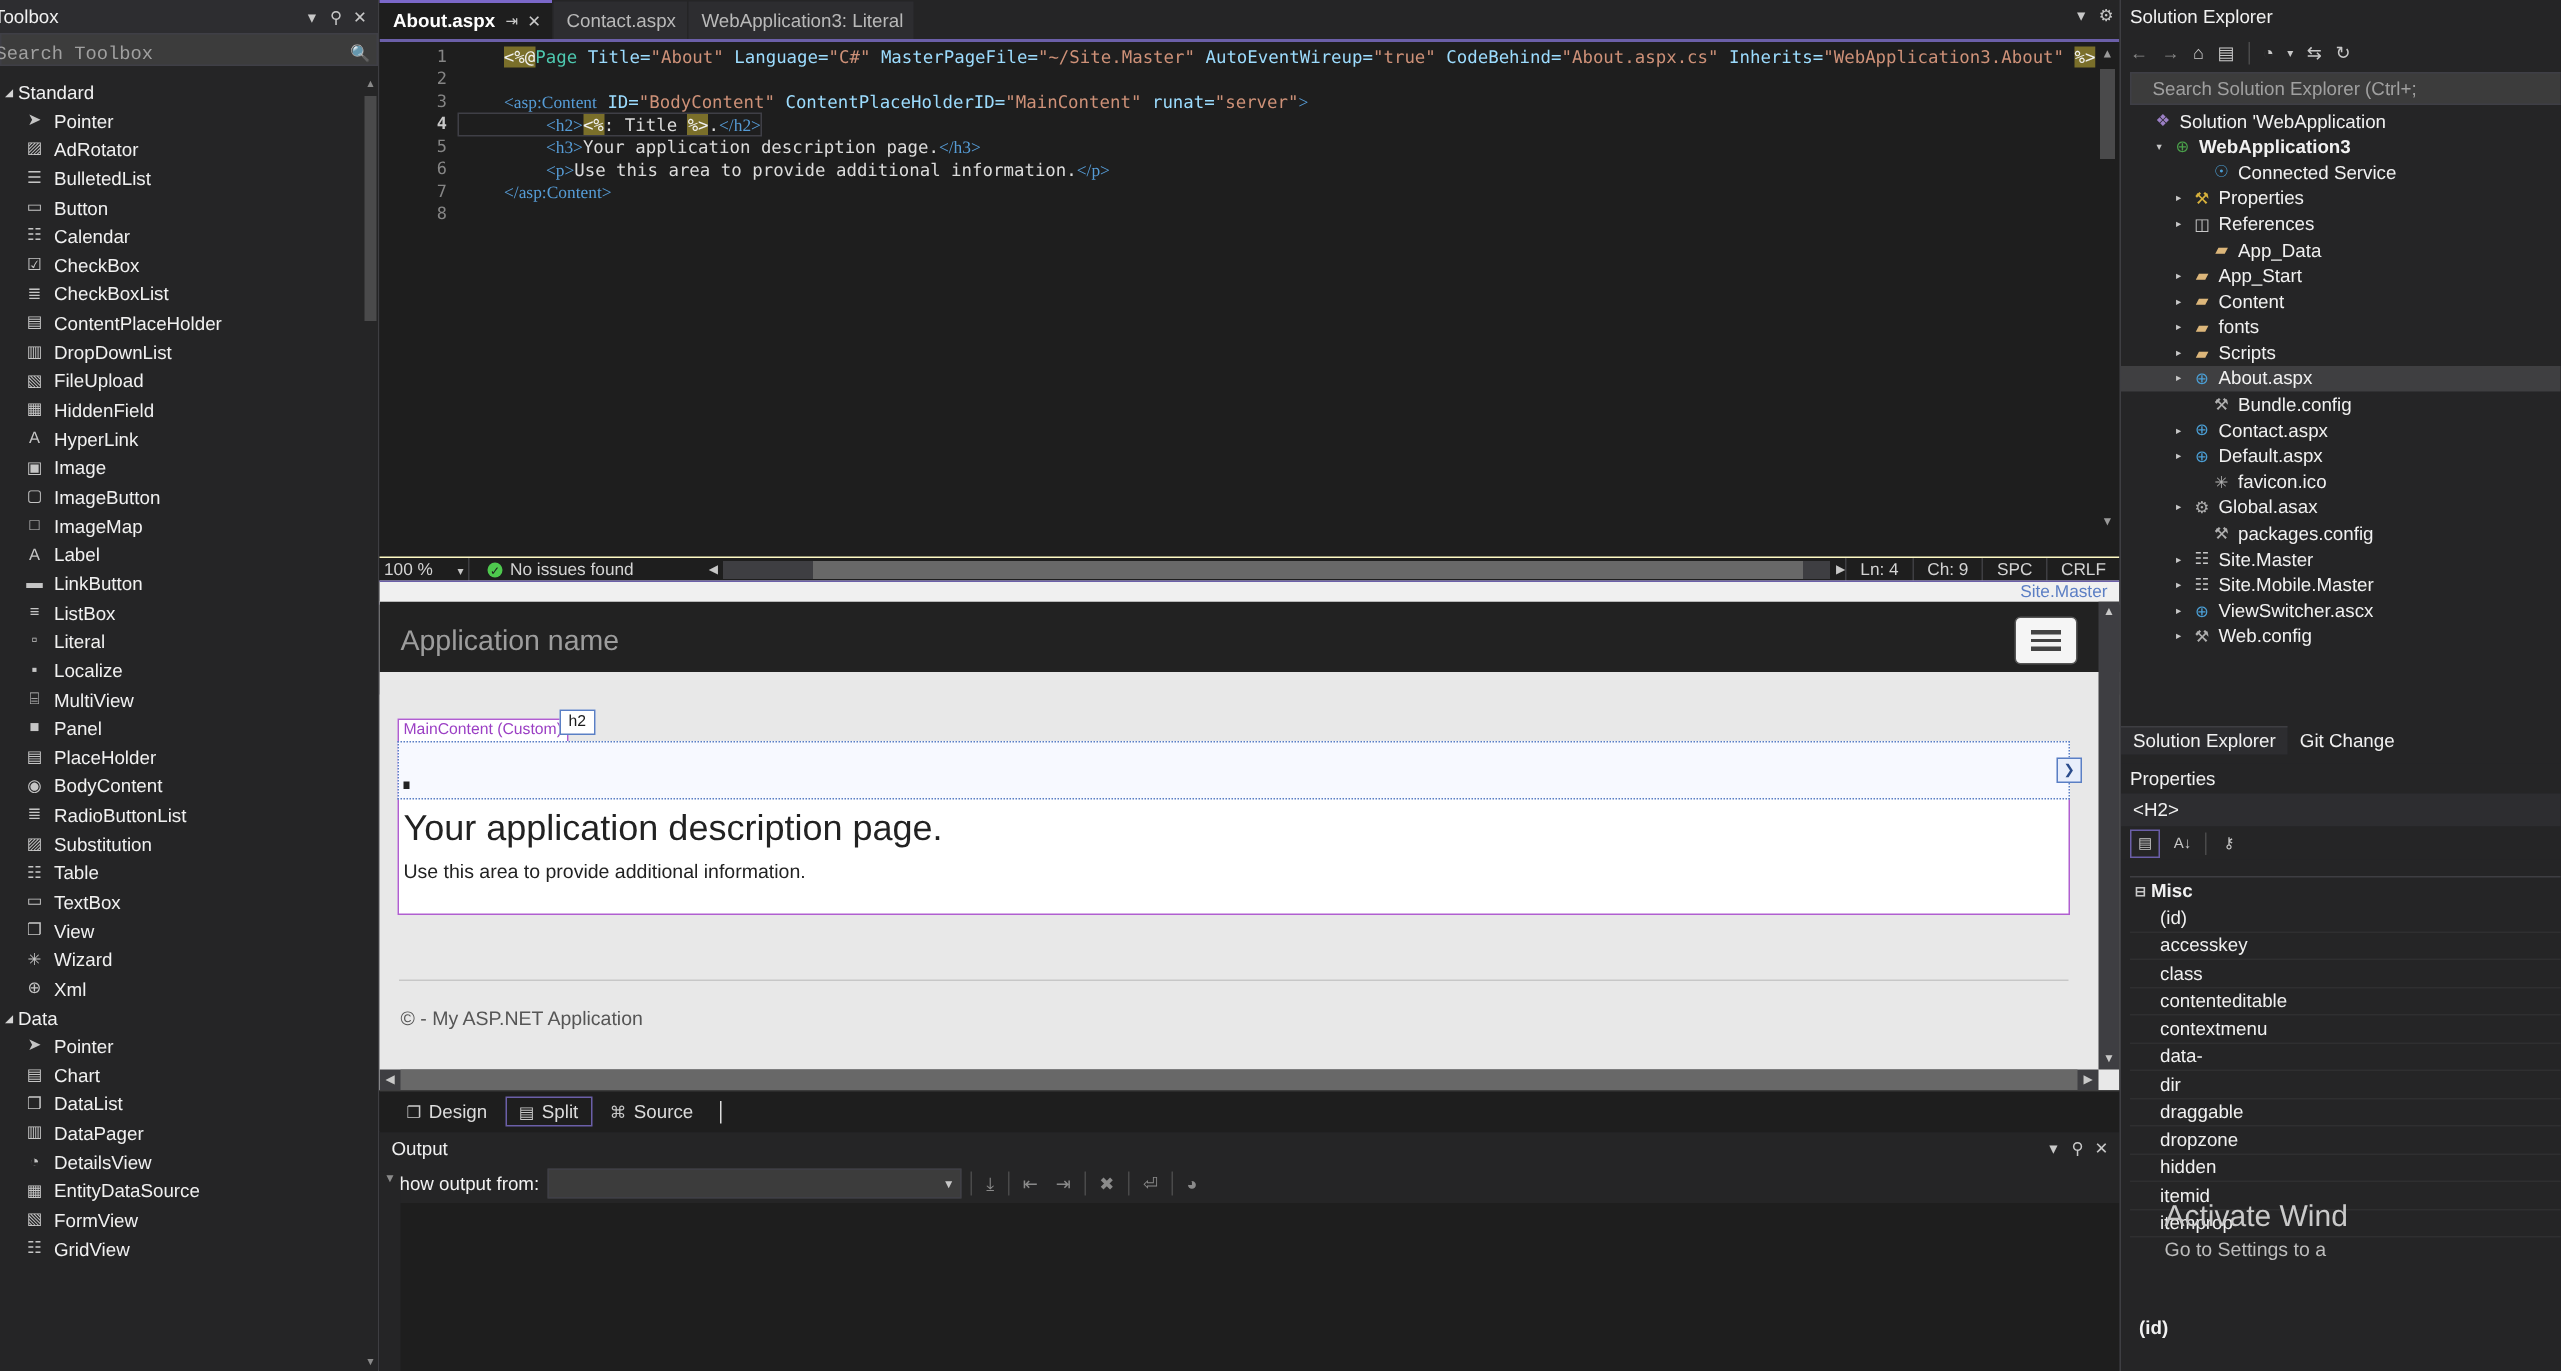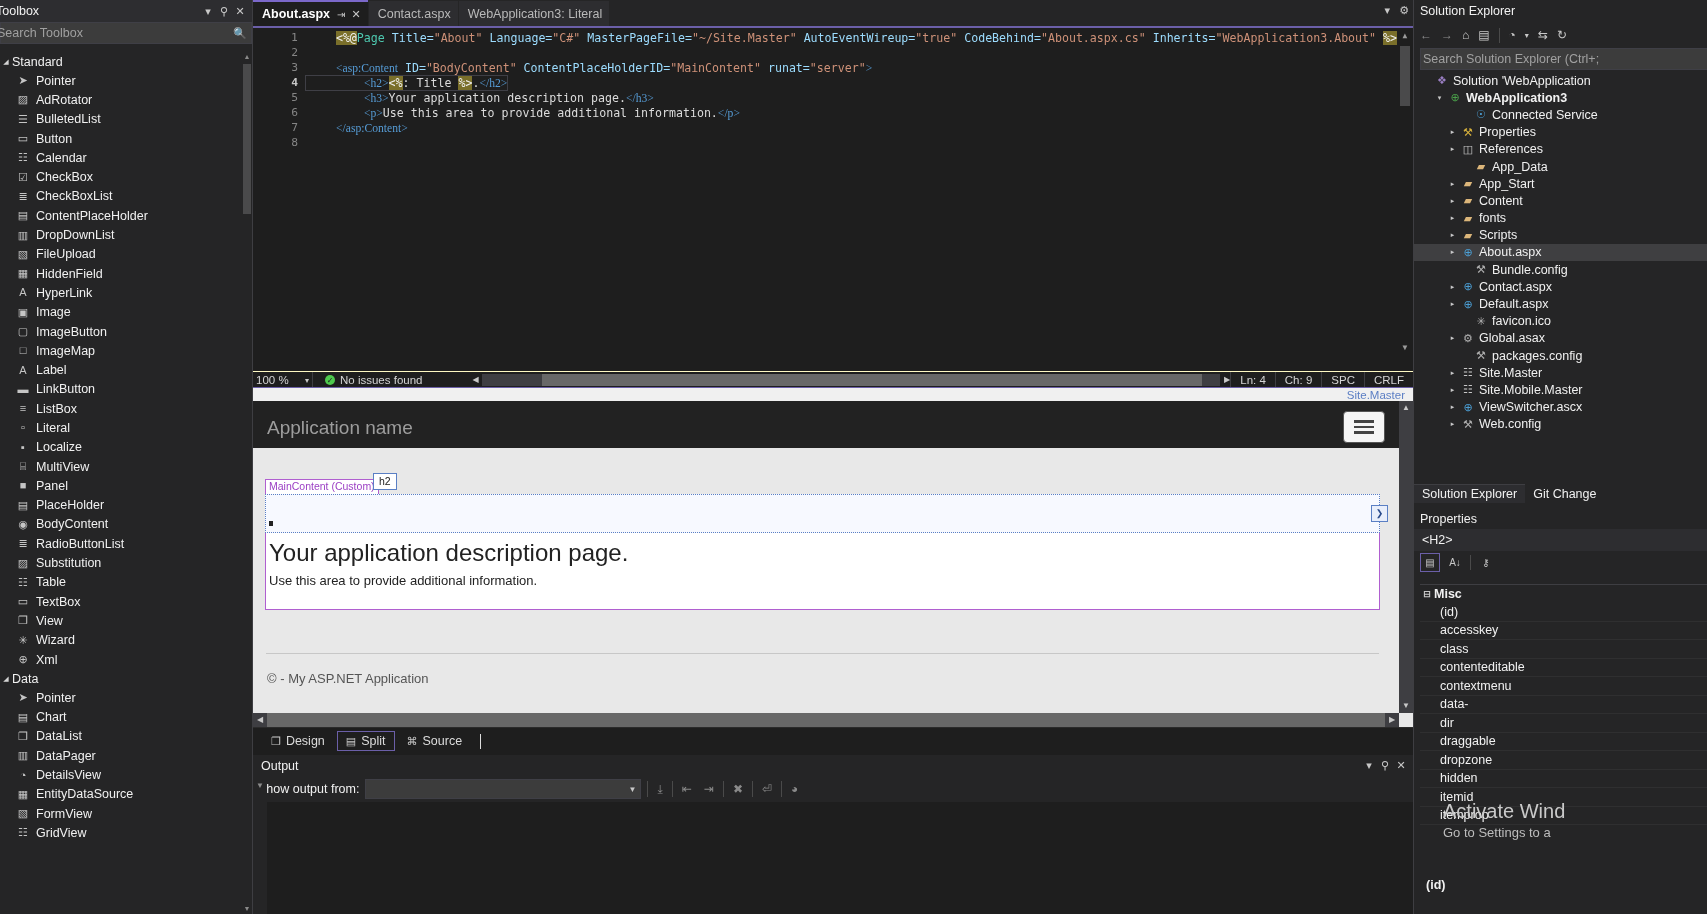--- a/index.html
+++ b/index.html
@@ -11,22 +11,22 @@
     -webkit-font-smoothing:antialiased;
   }
   .app{position:relative;width:1707px;height:914px;}
 
   
   .toolbox{position:absolute;left:0;top:0;width:252px;height:914px;background:#252526;
            border-right:1px solid #3e3e42;overflow:hidden;}
   .tb-head{height:22px;display:flex;align-items:center;background:#2d2d30;padding:0 4px;}
   .tb-head .ttl{flex:1;color:#f1f1f1;font-size:12.5px;margin-left:-8px;}
   .tb-head .ic{width:16px;text-align:center;color:#c8c8c8;font-size:11px;cursor:pointer;}
-  .tb-search{height:20px;background:#3c3c3c;border:1px solid #3f3f46;display:flex;align-items:center;
-             margin:0;padding:0 4px;}
+  .tb-search{height:20px;background:#3c3c3c;border:1px solid #3f3f46;display:flex;align-items:flex-end;
+             margin:0;padding:0 4px;font-family:Liberation Mono, monospace;}
   .tb-search .ph{flex:1;color:#a0a0a0;font-size:12.5px;margin-left:-8px;}
   .tb-search .sic{color:#c8c8c8;font-size:11px;}
   .tb-list{position:absolute;left:0;top:52px;right:10px;bottom:0;overflow:hidden;}
   .tb-group{display:flex;align-items:center;height:19px;padding-left:0px;color:#f1f1f1;font-size:12.5px;cursor:pointer;}
   .tb-group .tri{width:12px;font-size:7px;color:#d4d4d4;text-align:center;}
   .tb-item{display:flex;align-items:center;height:19.3px;padding-left:10px;cursor:pointer;}
   .tb-item .gl{width:26px;text-align:center;color:#c5c5c5;font-size:11px;line-height:1;}
   .tb-item .lbl{color:#f1f1f1;font-size:12.5px;}
   .tb-scroll{position:absolute;right:0;top:52px;width:10px;bottom:0;background:#252526;}
   .tb-scroll .up,.tb-scroll .dn{height:10px;color:#8a8a8a;font-size:7px;text-align:center;line-height:10px;}
@@ -139,21 +139,21 @@
 
   
   .right{position:absolute;left:1413px;top:0;width:294px;height:914px;background:#252526;
          border-left:1px solid #3e3e42;overflow:hidden;}
   .se-head{height:22px;display:flex;align-items:center;padding-left:6px;background:#252526;}
   .se-head .t{font-size:12.5px;color:#f1f1f1;}
   .se-tools{height:26px;display:flex;align-items:center;padding-left:6px;gap:9px;color:#8d8d8d;font-size:12px;}
   .se-tools .en{color:#c8c8c8;}
   .se-sep{width:1px;height:15px;background:#4a4a4a;}
   .se-search{height:20px;background:#3c3c3c;border:1px solid #3f3f46;margin:0 0 0 6px;
-             display:flex;align-items:center;padding-left:2px;color:#a0a0a0;font-size:12.5px;}
+             display:flex;align-items:center;padding-left:14px;color:#a0a0a0;font-size:12.5px;}
   .se-tree{position:absolute;left:0;top:72px;right:0;height:400px;overflow:hidden;}
   .tr{display:flex;align-items:center;height:17.2px;font-size:12.5px;color:#f1f1f1;cursor:pointer;white-space:nowrap;}
   .tr.sel{background:#3f3f41;}
   .tr .exp{width:13px;text-align:center;color:#c8c8c8;font-size:7px;}
   .tr .gl{width:18px;text-align:center;font-size:11px;}
   .tr .nm{padding-left:2px;}
   .tr.bold .nm{font-weight:bold;}
   .g-sol{color:#9b7fc4;} .g-web{color:#4aa04a;} .g-cloud{color:#4b9fd5;}
   .g-wr{color:#d8b23c;} .g-ref{color:#c8c8c8;} .g-fold{color:#dcb67a;}
   .g-aspx{color:#4b9fd5;} .g-cfg{color:#b0b0b0;} .g-mast{color:#c8c8c8;}

